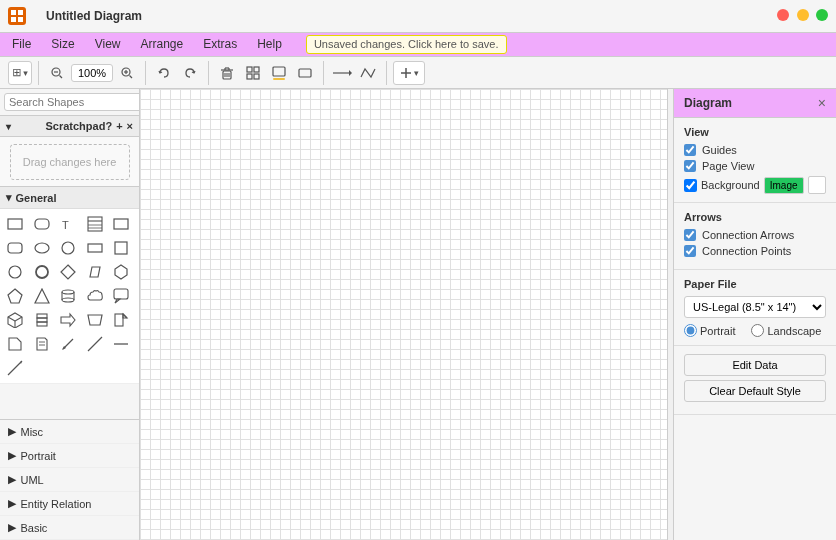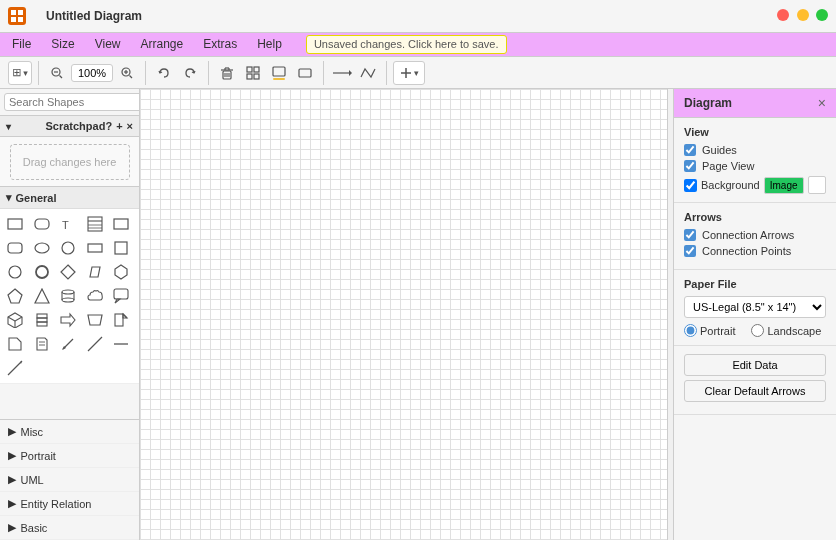--- a/index.html
+++ b/index.html
@@ -545,17 +545,17 @@
         </label>
         <label>
           <input type="radio" name="orientation" style="">
           <span>Landscape</span>
         </label>
       </div>
     </div>
 
     <div class="panel-section">
       <button class="action-btn">Edit Data</button>
-      <button class="action-btn">Clear Default Arrows</button>
+      <button class="action-btn">Clear Default Style</button>
     </div>
   </div>
 
 </div>
 
 </body></html>

